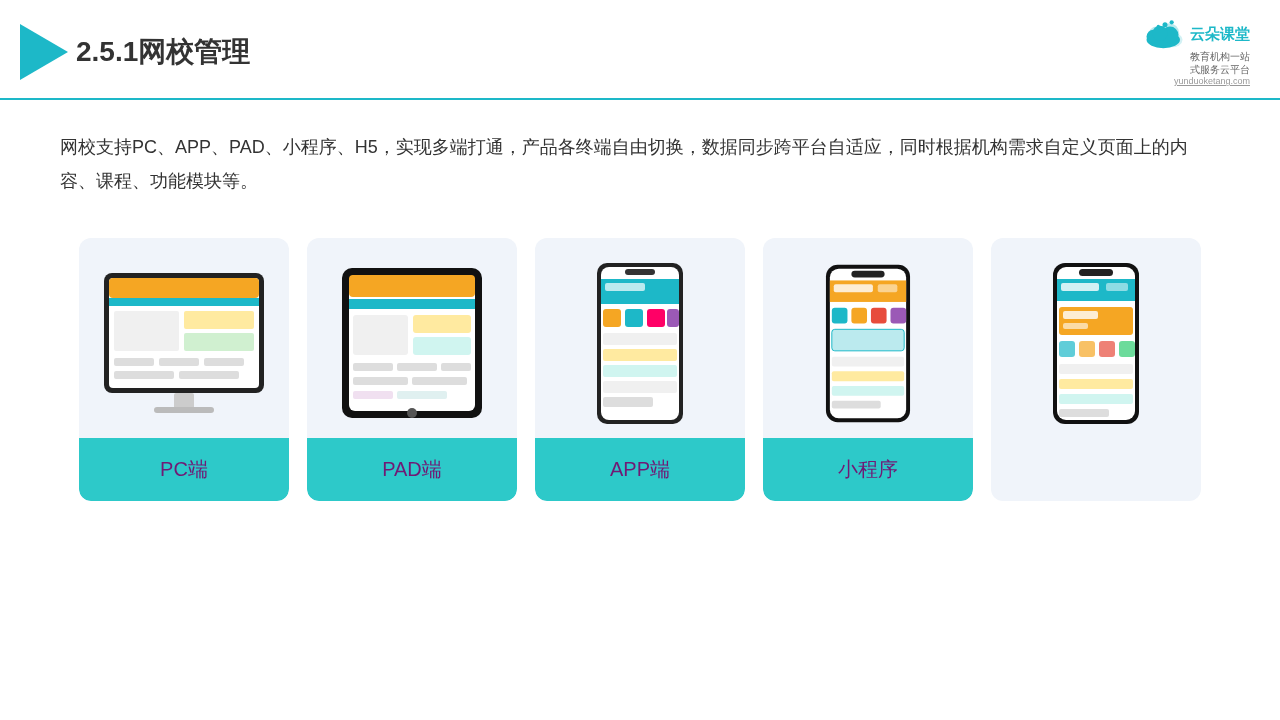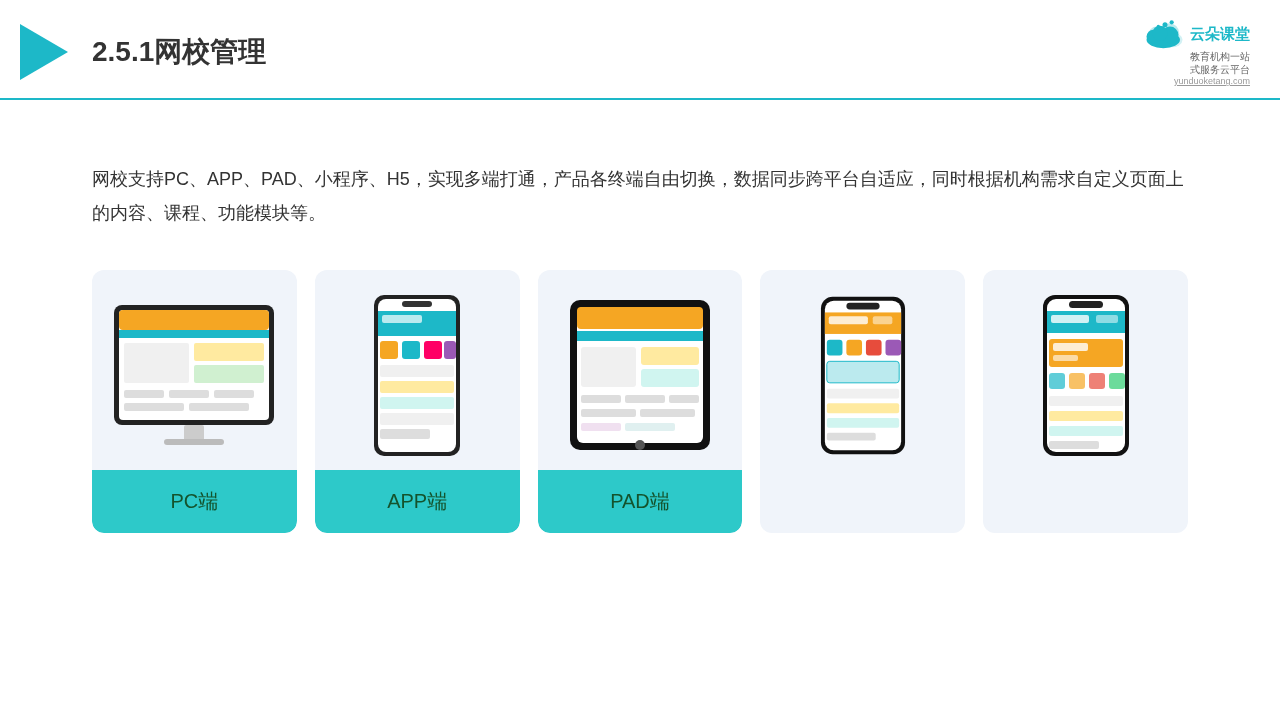--- a/index.html
+++ b/index.html
@@ -17,21 +17,21 @@
       display: flex;
       align-items: center;
       justify-content: space-between;
       padding: 18px 30px 12px 20px;
       border-bottom: 2px solid #1db8c8;
     }
 
     .header-left {
       display: flex;
       align-items: center;
-      gap: 24px;
+      gap: 8px;
     }
 
     .logo-triangle {
       width: 0;
       height: 0;
       border-top: 28px solid transparent;
       border-bottom: 28px solid transparent;
       border-left: 48px solid #1db8c8;
     }
 
@@ -77,22 +77,21 @@
     }
 
     .brand-url {
       font-size: 9px;
       color: #999;
       text-decoration: underline;
     }
 
     
     .content {
-      padding: 30px 92px;
-      margin-top: 32px;
+      padding: 30px 60px;
     }
 
     .description {
       font-size: 18px;
       color: #333;
       line-height: 1.9;
       margin-bottom: 40px;
     }
 
     
@@ -118,21 +117,21 @@
       height: 200px;
       display: flex;
       align-items: center;
       justify-content: center;
       padding: 20px 10px 10px;
     }
 
     .card-label {
       width: 100%;
       background: #2dc9c9;
-      color: #14532d;
+      color: #701a75;
       font-size: 20px;
       font-weight: 500;
       text-align: center;
       padding: 18px 0;
       border-radius: 0 0 12px 12px;
     }
 
     
     .monitor-svg {
       width: 170px;
@@ -216,47 +215,20 @@
           <rect x="105" y="95" width="40" height="8" rx="2" fill="#ddd"></rect>
           <rect x="15" y="108" width="60" height="8" rx="2" fill="#ddd"></rect>
           <rect x="80" y="108" width="60" height="8" rx="2" fill="#ddd"></rect>
         </svg>
       </div>
       <div class="card-label">PC端</div>
     </div>
 
     <div class="card">
       <div class="card-image-area">
-        <svg class="phone-svg" viewBox="0 0 90 165" xmlns="http://www.w3.org/2000/svg">
-
-          <rect x="2" y="2" width="86" height="161" rx="10" fill="#222"></rect>
-          <rect x="6" y="6" width="78" height="153" rx="8" fill="#fff"></rect>
-
-          <rect x="30" y="8" width="30" height="6" rx="3" fill="#333"></rect>
-
-          <rect x="6" y="18" width="78" height="25" fill="#1db8c8"></rect>
-          <rect x="10" y="22" width="40" height="8" rx="2" fill="rgba(255,255,255,0.7)"></rect>
-
-          <rect x="8" y="48" width="18" height="18" rx="3" fill="#f5a623"></rect>
-          <rect x="30" y="48" width="18" height="18" rx="3" fill="#1db8c8"></rect>
-          <rect x="52" y="48" width="18" height="18" rx="3" fill="#f06"></rect>
-          <rect x="72" y="48" width="12" height="18" rx="3" fill="#9b59b6"></rect>
-
-          <rect x="8" y="72" width="74" height="12" rx="2" fill="#f0f0f0"></rect>
-          <rect x="8" y="88" width="74" height="12" rx="2" fill="#ffeaa0"></rect>
-          <rect x="8" y="104" width="74" height="12" rx="2" fill="#d0f5f0"></rect>
-          <rect x="8" y="120" width="74" height="12" rx="2" fill="#f0f0f0"></rect>
-          <rect x="8" y="136" width="50" height="10" rx="2" fill="#ddd"></rect>
-        </svg>
-      </div>
-      <div class="card-label">APP端</div>
-    </div>
-
-    <div class="card">
-      <div class="card-image-area">
         <svg class="tablet-svg" viewBox="0 0 150 160" xmlns="http://www.w3.org/2000/svg">
 
           <rect x="5" y="5" width="140" height="150" rx="10" fill="#111"></rect>
           <rect x="12" y="12" width="126" height="136" rx="6" fill="#fff"></rect>
 
           <circle cx="75" cy="150" r="5" fill="#555"></circle>
 
           <rect x="12" y="12" width="126" height="22" rx="4" fill="#f5a623"></rect>
 
           <rect x="12" y="36" width="126" height="10" fill="#1db8c8"></rect>
@@ -272,20 +244,47 @@
           <rect x="75" y="114" width="55" height="8" rx="2" fill="#ddd"></rect>
           <rect x="16" y="128" width="40" height="8" rx="2" fill="#f0e0f0"></rect>
           <rect x="60" y="128" width="50" height="8" rx="2" fill="#e0f0f0"></rect>
         </svg>
       </div>
       <div class="card-label">PAD端</div>
     </div>
 
     <div class="card">
       <div class="card-image-area">
+        <svg class="phone-svg" viewBox="0 0 90 165" xmlns="http://www.w3.org/2000/svg">
+
+          <rect x="2" y="2" width="86" height="161" rx="10" fill="#222"></rect>
+          <rect x="6" y="6" width="78" height="153" rx="8" fill="#fff"></rect>
+
+          <rect x="30" y="8" width="30" height="6" rx="3" fill="#333"></rect>
+
+          <rect x="6" y="18" width="78" height="25" fill="#1db8c8"></rect>
+          <rect x="10" y="22" width="40" height="8" rx="2" fill="rgba(255,255,255,0.7)"></rect>
+
+          <rect x="8" y="48" width="18" height="18" rx="3" fill="#f5a623"></rect>
+          <rect x="30" y="48" width="18" height="18" rx="3" fill="#1db8c8"></rect>
+          <rect x="52" y="48" width="18" height="18" rx="3" fill="#f06"></rect>
+          <rect x="72" y="48" width="12" height="18" rx="3" fill="#9b59b6"></rect>
+
+          <rect x="8" y="72" width="74" height="12" rx="2" fill="#f0f0f0"></rect>
+          <rect x="8" y="88" width="74" height="12" rx="2" fill="#ffeaa0"></rect>
+          <rect x="8" y="104" width="74" height="12" rx="2" fill="#d0f5f0"></rect>
+          <rect x="8" y="120" width="74" height="12" rx="2" fill="#f0f0f0"></rect>
+          <rect x="8" y="136" width="50" height="10" rx="2" fill="#ddd"></rect>
+        </svg>
+      </div>
+      <div class="card-label">APP端</div>
+    </div>
+
+    <div class="card">
+      <div class="card-image-area">
         <svg class="phone-mini-svg" viewBox="0 0 90 165" xmlns="http://www.w3.org/2000/svg">
 
           <rect x="2" y="2" width="86" height="161" rx="12" fill="#111"></rect>
           <rect x="6" y="6" width="78" height="153" rx="9" fill="#fff"></rect>
 
           <rect x="28" y="8" width="34" height="7" rx="3.5" fill="#222"></rect>
 
           <rect x="6" y="18" width="78" height="22" fill="#f5a623"></rect>
           <rect x="10" y="22" width="40" height="8" rx="2" fill="rgba(255,255,255,0.8)"></rect>
           <rect x="55" y="22" width="20" height="8" rx="2" fill="rgba(255,255,255,0.5)"></rect>
@@ -297,20 +296,21 @@
 
           <rect x="8" y="68" width="74" height="22" rx="3" fill="#1db8c8" opacity="0.3"></rect>
           <rect x="8" y="68" width="74" height="22" rx="3" fill="none" stroke="#1db8c8" stroke-width="1"></rect>
 
           <rect x="8" y="96" width="74" height="10" rx="2" fill="#f0f0f0"></rect>
           <rect x="8" y="111" width="74" height="10" rx="2" fill="#ffeaa0"></rect>
           <rect x="8" y="126" width="74" height="10" rx="2" fill="#d0f5f0"></rect>
           <rect x="8" y="141" width="50" height="8" rx="2" fill="#ddd"></rect>
         </svg>
       </div>
+      <div class="card-label">小程序</div>
     </div>
 
     <div class="card">
       <div class="card-image-area">
         <svg class="phone-svg" viewBox="0 0 90 165" xmlns="http://www.w3.org/2000/svg">
 
           <rect x="2" y="2" width="86" height="161" rx="12" fill="#111"></rect>
           <rect x="6" y="6" width="78" height="153" rx="9" fill="#fff"></rect>
 
           <rect x="28" y="8" width="34" height="7" rx="3.5" fill="#222"></rect>

